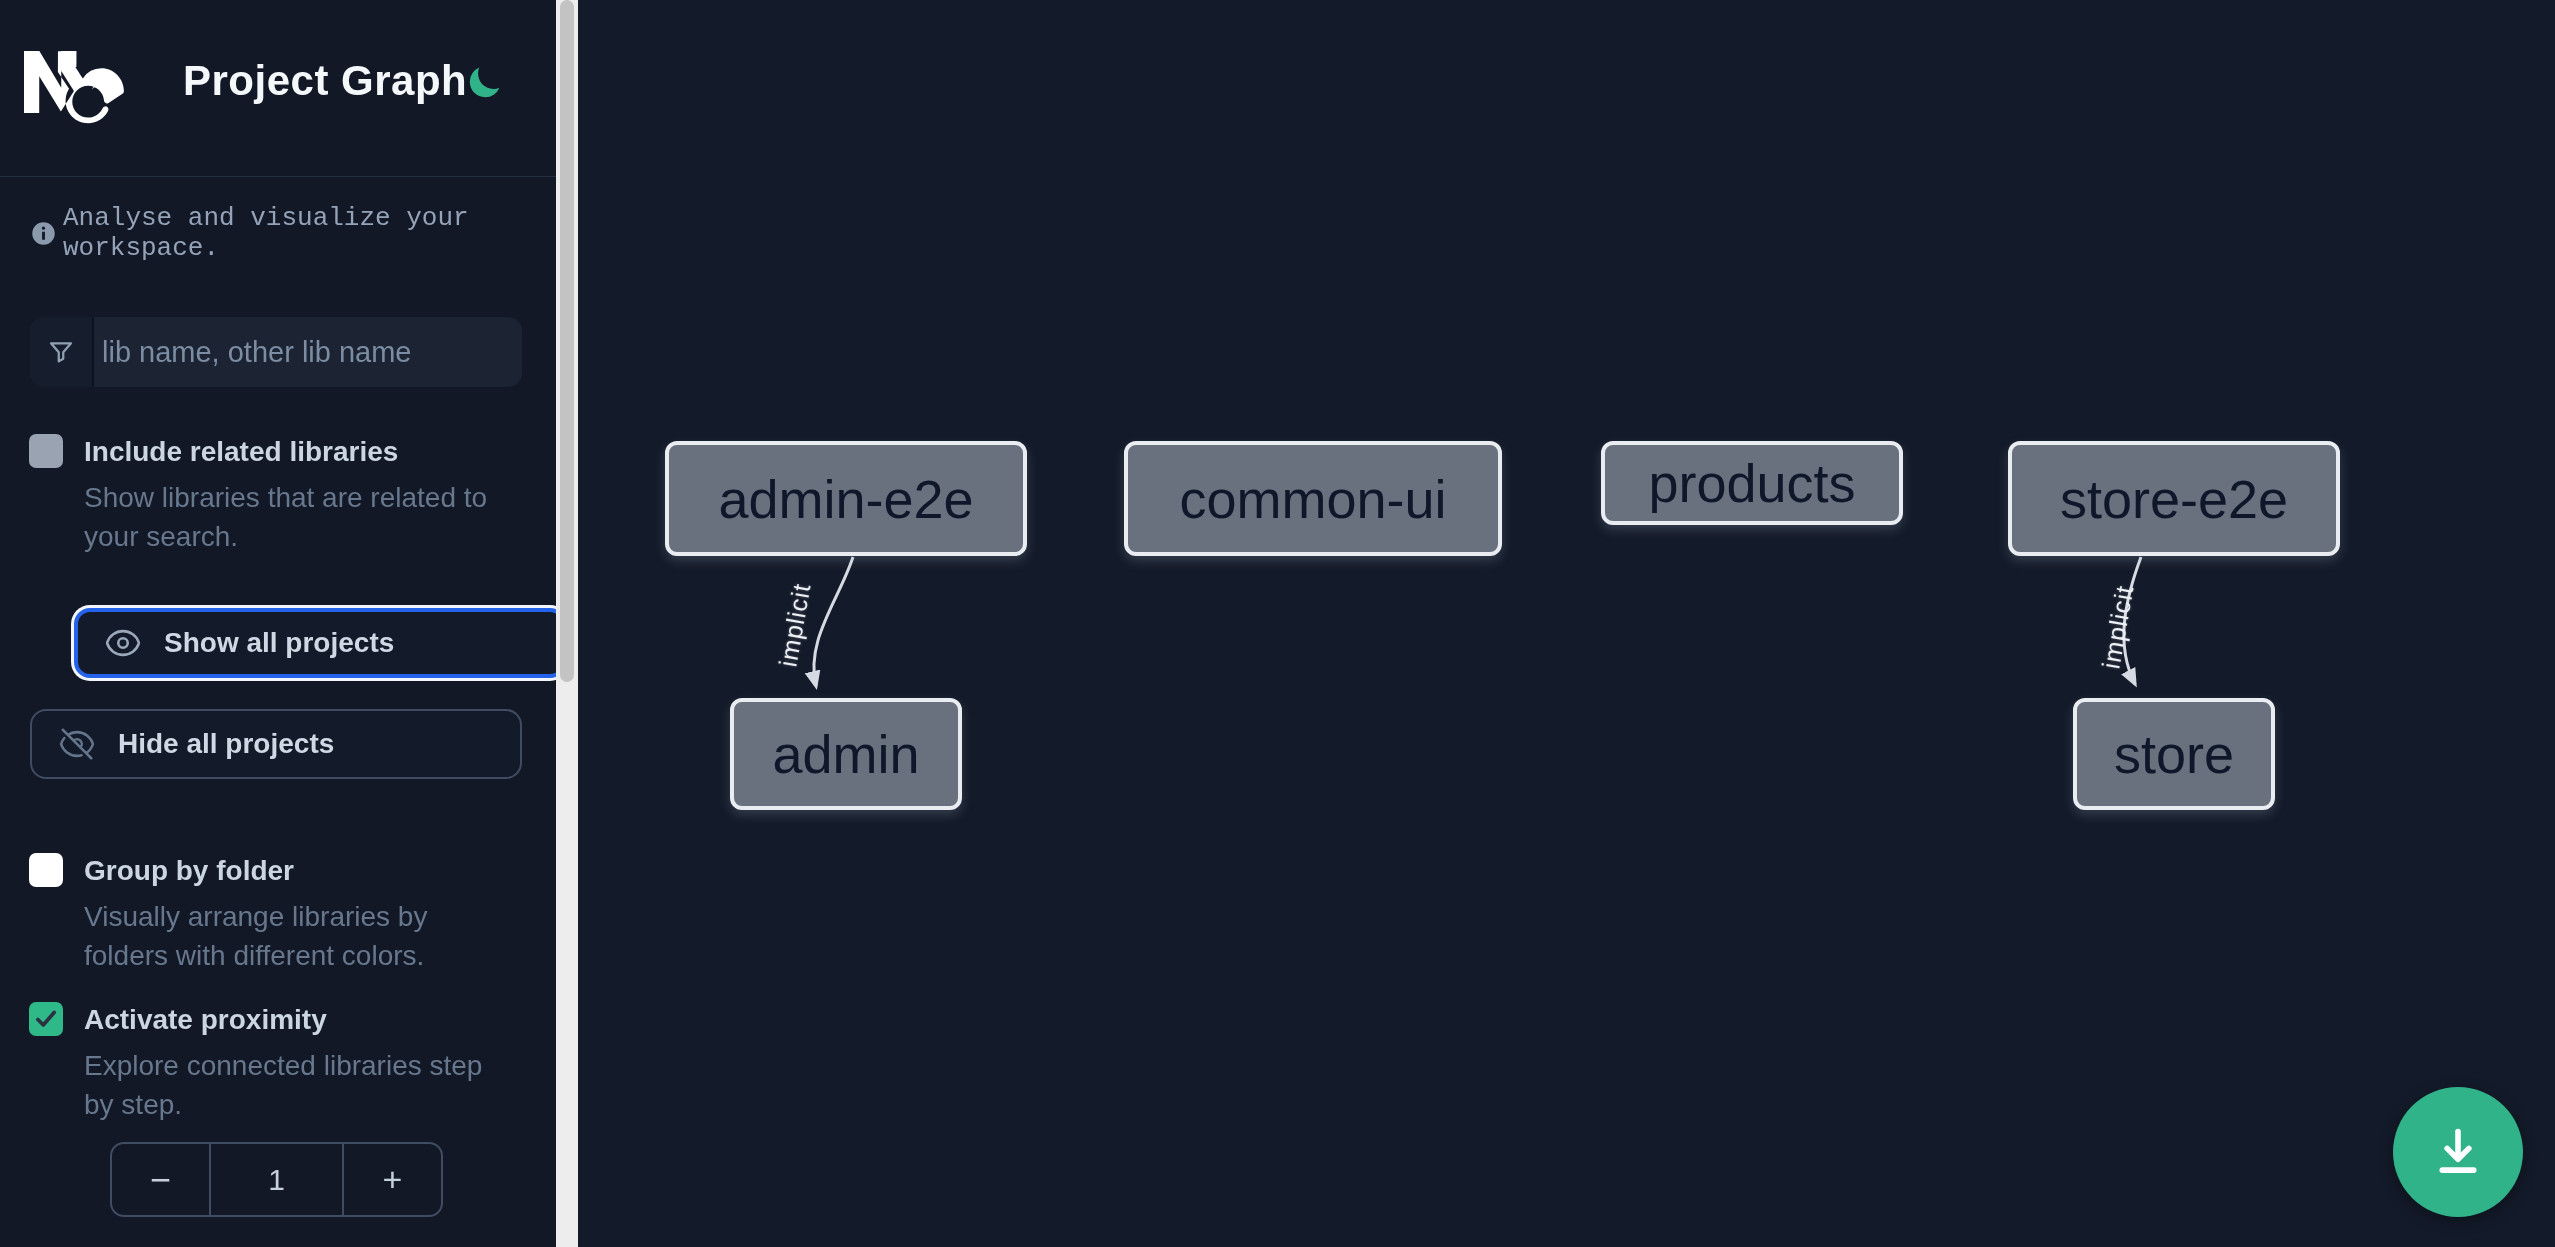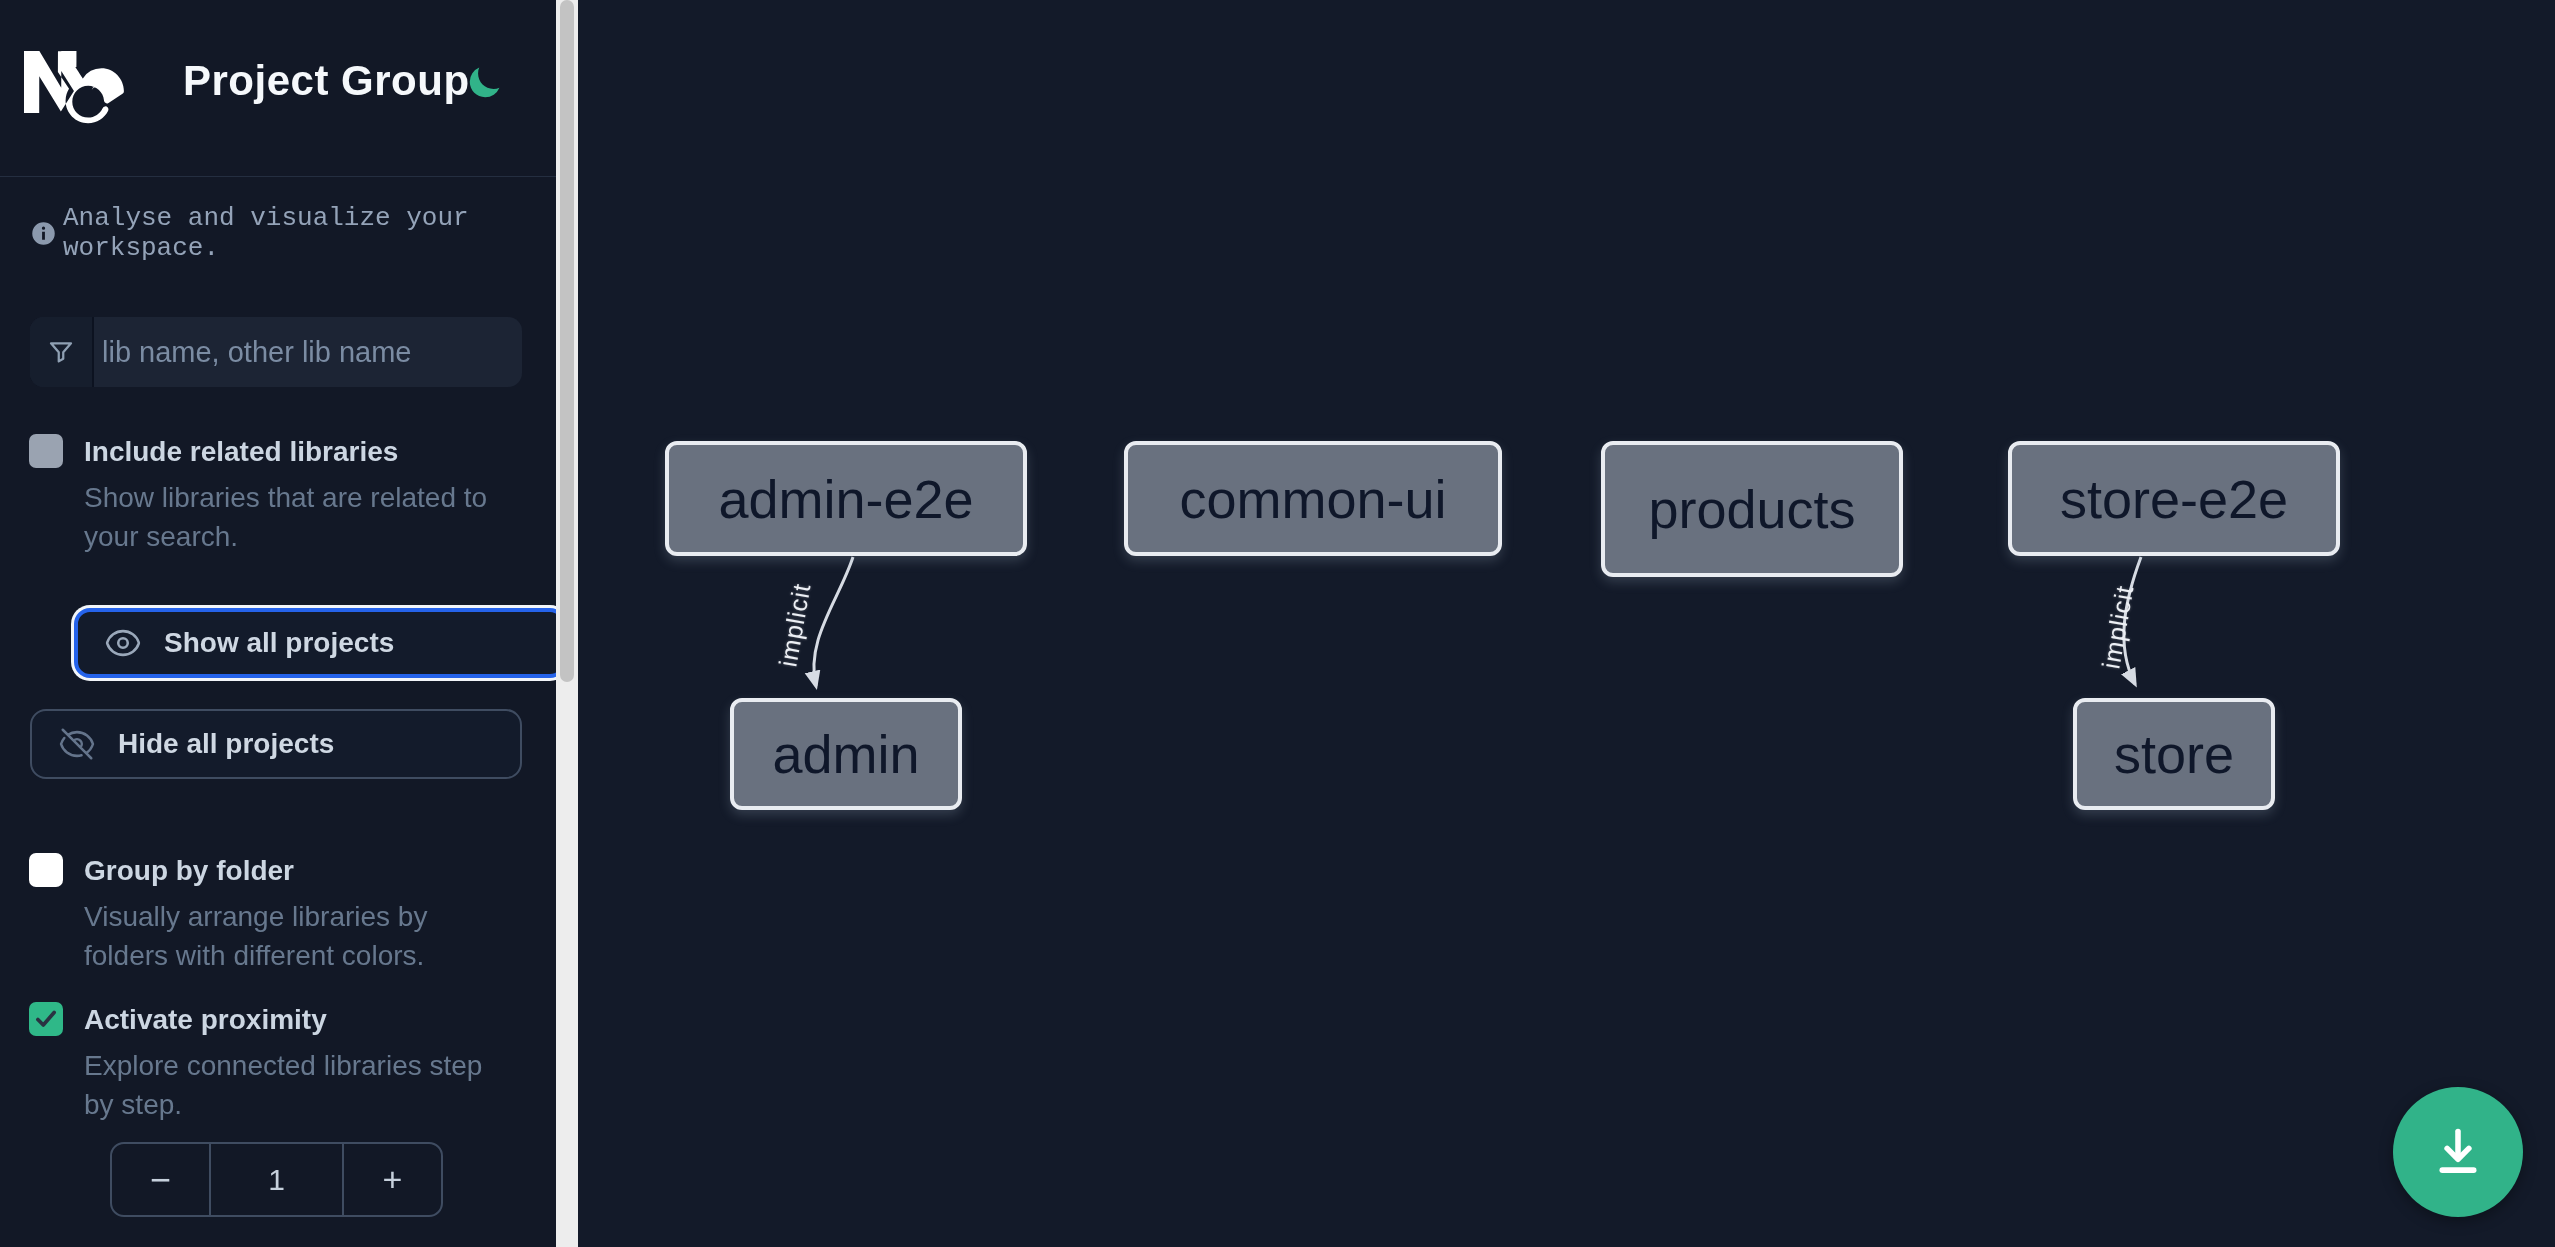--- a/index.html
+++ b/index.html
@@ -56,21 +56,21 @@
   .fab svg { width:58px; height:58px; }
 </style>
 </head>
 <body>
 
 <aside class="sidebar">
   <div class="sb-header">
     <svg class="nx-logo" viewBox="0 0 24 24">
       <path fill="#ffffff" d="M11.987 14.138l-3.132 4.923-5.193-8.427-.012 8.822H0V4.544h3.691l5.247 8.833.005-3.998 3.044 4.759zm.601-5.761c.024-.048 0-3.784.008-3.833h-3.65c.002.059-.005 3.776-.003 3.833h3.645zm5.634 4.134a2.061 2.061 0 0 0-1.969 1.336 1.963 1.963 0 0 1 2.343-.739c.396.161.917.422 1.33.283a2.1 2.1 0 0 0-1.704-.88zm3.39 1.061c-.375-.13-.8-.277-1.109-.681-.06-.08-.116-.17-.176-.265a2.143 2.143 0 0 0-.533-.642c-.294-.216-.68-.322-1.18-.322a2.482 2.482 0 0 0-2.294 1.536 2.325 2.325 0 0 1 4.002.388.75.75 0 0 0 .836.334c.493-.105.46.36 1.203.518v-.133c-.003-.446-.246-.55-.75-.733zm2.024 1.266a.723.723 0 0 0 .347-.638c-.01-2.957-2.41-5.487-5.37-5.487a5.364 5.364 0 0 0-4.487 2.418c-.01-.026-4.3-6.586-4.332-6.534H8.15l-.016 4.984 2.678 4.036.034-.05a5.353 5.353 0 0 0-.87 2.929c0 2.98 2.416 5.393 5.393 5.393 2.116 0 3.95-1.218 4.83-2.992a.724.724 0 0 0-.092-.78.73.73 0 0 0-1.237.178c-.603 1.322-1.93 2.24-3.472 2.24a3.816 3.816 0 0 1-3.81-3.81c0-2.102 1.706-3.817 3.81-3.817 1.997 0 3.636 1.54 3.796 3.497.013.163.057.331.168.456a.73.73 0 0 0 .923.156z"></path>
     </svg>
-    <span class="app-title">Project Group</span>
+    <span class="app-title">Project Graph</span>
     <svg class="moon" viewBox="0 0 24 24">
       <path fill="#31b389" d="M21.752 15.002A9.718 9.718 0 0118 15.75c-5.385 0-9.75-4.365-9.75-9.75 0-1.33.266-2.597.748-3.752A9.753 9.753 0 003 11.25C3 16.635 7.365 21 12.75 21a9.753 9.753 0 009.002-5.998z"></path>
     </svg>
   </div>
 
   <div class="tagline-row">
     <svg class="info-icon" viewBox="0 0 24 24">
       <path fill="#8b99ad" d="M12 2a10 10 0 100 20 10 10 0 000-20zm1.25 15.6h-2.5v-7.1h2.5v7.1zM12 8.7a1.45 1.45 0 110-2.9 1.45 1.45 0 010 2.9z"></path>
     </svg>
     <span class="tagline-text">Analyse and visualize your workspace.</span>
@@ -142,21 +142,21 @@
     </defs>
     <path d="M275,557 C261,600 227,640 238,686" fill="none" stroke="#d6dbe3" stroke-width="3" marker-end="url(#arrow)"></path>
     <path d="M1563,557 C1547,600 1537,645 1557,684" fill="none" stroke="#d6dbe3" stroke-width="3" marker-end="url(#arrow)"></path>
   </svg>
 
   <div class="edge-label" style="left:217px; top:625px;">implicit</div>
   <div class="edge-label" style="left:1540px; top:627px;">implicit</div>
 
   <div class="gnode" style="left:87px;  top:441px; width:362px; height:115px;">admin-e2e</div>
   <div class="gnode" style="left:546px; top:441px; width:378px; height:115px;">common-ui</div>
-  <div class="gnode" style="left:1023px;top:441px; width:302px; height:136px;">products</div>
+  <div class="gnode" style="left:1023px;top:441px; width:302px; height:84px;">products</div>
   <div class="gnode" style="left:1430px;top:441px; width:332px; height:115px;">store-e2e</div>
   <div class="gnode" style="left:152px; top:698px; width:232px; height:112px;">admin</div>
   <div class="gnode" style="left:1495px;top:698px; width:202px; height:112px;">store</div>
 
   <div class="fab">
     <svg viewBox="0 0 24 24" fill="none" stroke="#ffffff" stroke-width="2.3" stroke-linecap="round" stroke-linejoin="round">
       <path d="M12 3.5v11"></path>
       <path d="M7.5 10.5L12 15l4.5-4.5"></path>
       <path d="M5.5 19.5h13"></path>
     </svg>

